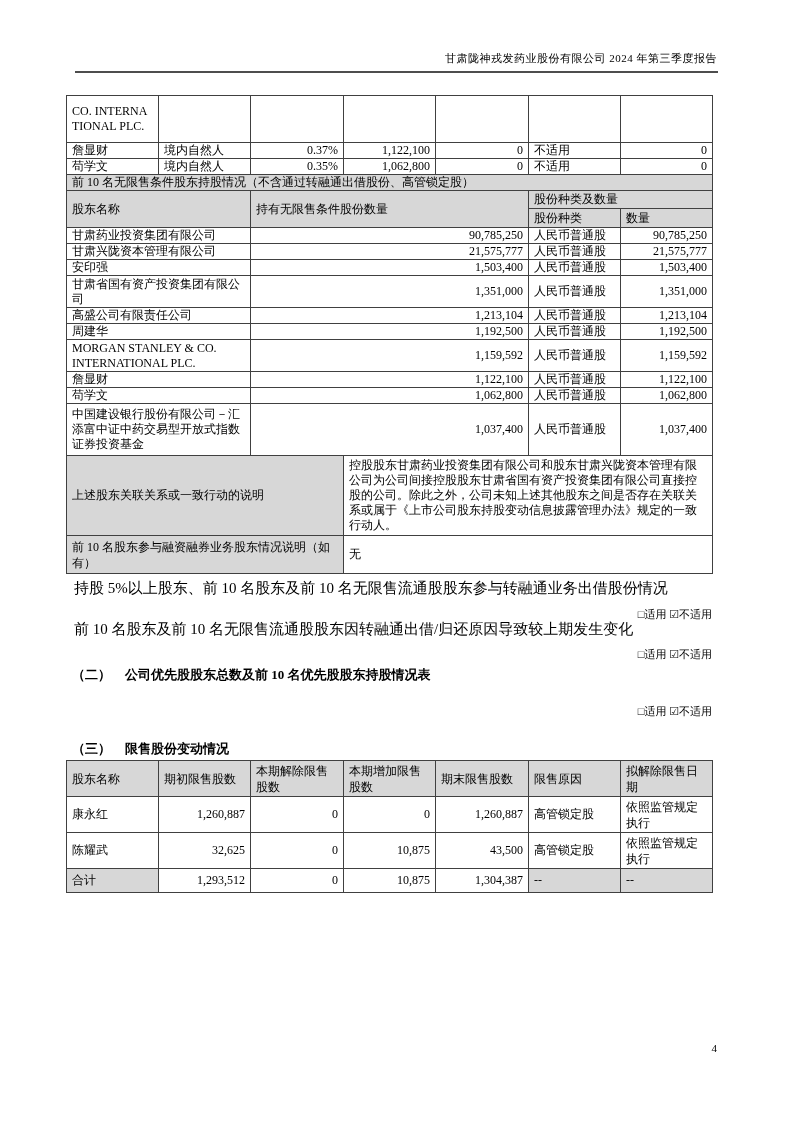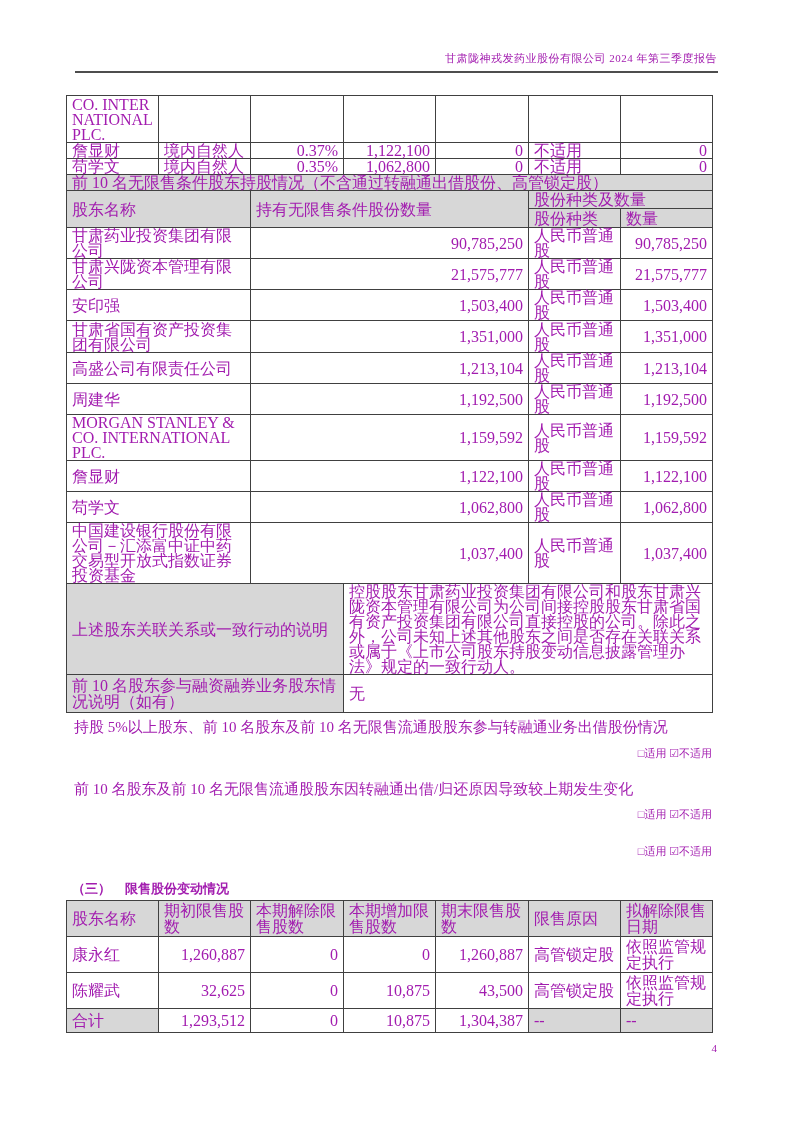--- a/index.html
+++ b/index.html
@@ -1,35 +1,35 @@
 <!DOCTYPE html>
 <html><head>
 <meta charset="utf-8">
 <style>
   html,body{margin:0;padding:0;background:#fff;}
   .page{position:relative;width:793px;height:1122px;background:#ffffff;overflow:hidden;
-        font-family:"Liberation Serif","DejaVu Serif",serif;color:#a21caf;}
+        font-family:"Liberation Serif","DejaVu Serif",serif;color:#000000;}
   .hdr-title{position:absolute;top:51px;right:76px;font-size:11px;letter-spacing:.5px;white-space:nowrap;}
   .hdr-rule{position:absolute;top:71px;left:75px;width:643px;height:2px;background:#4d4d4d;}
   .content{position:absolute;left:66px;top:95px;width:646px;}
-  table.doc{border-collapse:collapse;table-layout:fixed;width:646px;font-size:16px;border-radius:30px;}
+  table.doc{border-collapse:collapse;table-layout:fixed;width:646px;font-size:12px;border-radius:30px;}
   table.doc td{border:1px solid #404040;padding:0 5px;line-height:15px;vertical-align:middle;}
   table.doc{border:1.5px solid #404040;}
   .gray{background:#d7d7d7;}
   .c{text-align:left}.r{text-align:right}.l{text-align:left}
   .brk{word-break:break-all;}
   .latin{letter-spacing:0;}
   td.note-text{line-height:16px;padding:2px 6px;}
   .para{font-size:15px;line-height:15px;margin:0;padding-left:8px;}
   .chk{font-size:11px;line-height:15px;margin:0;padding-left:8px;text-align:right;}
   .sec-head{font-size:13px;font-weight:bold;padding-left:6px;line-height:15px;}
   .sec-head .sec-title{margin-left:14px;}
   .unit-line{font-size:11px;text-align:right;line-height:14px;}
   .pageno{position:absolute;top:1042px;right:76px;font-size:11px;}
-  .mt7{margin-top:7px}.mt11{margin-top:11px}.mt21{margin-top:21px}.mt10{margin-top:10px}
+  .mt7{margin-top:7px}.mt11{margin-top:11px}.mt21{}.mt10{margin-top:10px}
   .mt5{margin-top:5px}.mt22{margin-top:22px}.mt27{margin-top:27px}.mt3{margin-top:3px}
   .mt4{margin-top:4px}
 </style>
 </head>
 <body>
 
 <div class="page">
 
   <div class="hdr-title">甘肃陇神戎发药业股份有限公司 2024 年第三季度报告</div>
   <div class="hdr-rule"></div>
@@ -160,20 +160,23 @@
         <td colspan="4" class="l">无</td>
       </tr>
     </tbody>
       </table>
 
     <p class="para mt7">持股 5%以上股东、前 10 名股东及前 10 名无限售流通股股东参与转融通业务出借股份情况</p>
     <p class="chk mt11">□适用 ☑不适用</p>
     <p class="para mt21">前 10 名股东及前 10 名无限售流通股股东因转融通出借/归还原因导致较上期发生变化</p>
     <p class="chk mt10">□适用 ☑不适用</p>
 
+    <div class="sec-head mt5">
+      <span>（二）</span><span class="sec-title">公司优先股股东总数及前 10 名优先股股东持股情况表</span>
+    </div>
     <p class="chk mt22">□适用 ☑不适用</p>
 
     <div class="sec-head mt22">
       <span>（三）</span><span class="sec-title">限售股份变动情况</span>
     </div>
 
 
     <table class="doc mt4">
       <colgroup>
         <col style="width:92px">

